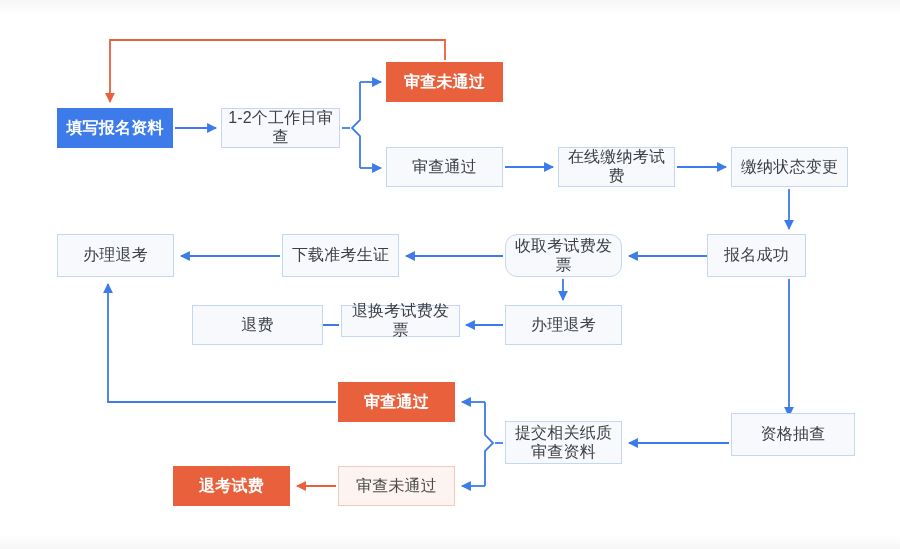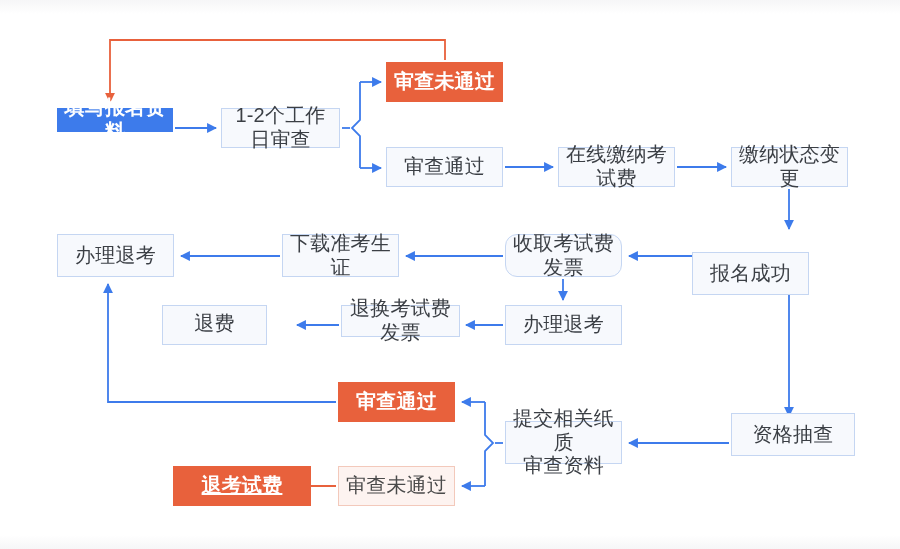--- a/index.html
+++ b/index.html
@@ -38,21 +38,21 @@
     height: 549px;
   }
   .node {
     position: absolute;
     box-sizing: border-box;
     display: flex;
     align-items: center;
     justify-content: center;
     text-align: center;
     line-height: 1.18;
-    font-size: 20px;
+    font-size: 16px;
     letter-spacing: 0.2px;
   }
   .node.plain {
     background: #f7f9fd;
     border: 1px solid #c5d6f2;
     color: #3b3f45;
   }
   .node.blue {
     background: #3d7beb;
     border: 1px solid #3d7beb;
@@ -135,70 +135,70 @@
 
     <g stroke="#e8613c" stroke-width="1.8" fill="none">
 
       <path d="M 445 60 L 445 40 L 110 40 L 110 102" marker-end="url(#arrow-orange)"></path>
 
       <path d="M 336 486 L 297 486" marker-end="url(#arrow-orange)"></path>
     </g>
   </svg>
 
   <div id="nodes">
-      <div class="node blue" style="left: 57px; top: 108px; width: 116px; height: 24px;">
+      <div class="node blue" style="left: 57px; top: 108px; width: 116px; height: 40px;">
         <span class="label">填写报名资料</span>
       </div>
       <div class="node plain" style="left: 221px; top: 108px; width: 119px; height: 40px;">
         <span class="label">1-2个工作日审查</span>
       </div>
       <div class="node orange" style="left: 386px; top: 62px; width: 117px; height: 40px;">
         <span class="label">审查未通过</span>
       </div>
       <div class="node plain" style="left: 386px; top: 147px; width: 117px; height: 40px;">
         <span class="label">审查通过</span>
       </div>
       <div class="node plain" style="left: 558px; top: 147px; width: 117px; height: 40px;">
         <span class="label">在线缴纳考试费</span>
       </div>
       <div class="node plain" style="left: 731px; top: 147px; width: 117px; height: 40px; text-align: center;">
         <span class="label">缴纳状态变更</span>
       </div>
-      <div class="node plain" style="left: 692px; top: 234px; width: 117px; height: 43px; margin-top: 18px;">
+      <div class="node plain" style="left: 707px; top: 234px; width: 99px; height: 43px;">
         <span class="label">报名成功</span>
       </div>
       <div class="node plain" style="left: 505px; top: 234px; width: 117px; height: 43px; border-radius: 12px;">
         <span class="label">收取考试费发票</span>
       </div>
       <div class="node plain" style="left: 282px; top: 234px; width: 117px; height: 43px;">
         <span class="label">下载准考生证</span>
       </div>
       <div class="node plain" style="left: 57px; top: 234px; width: 117px; height: 43px;">
         <span class="label">办理退考</span>
       </div>
       <div class="node plain" style="left: 505px; top: 305px; width: 117px; height: 40px;">
         <span class="label">办理退考</span>
       </div>
       <div class="node plain" style="left: 341px; top: 305px; width: 119px; height: 32px;">
         <span class="label">退换考试费发票</span>
       </div>
-      <div class="node plain" style="left: 162px; top: 305px; width: 105px; height: 40px; font-family: Liberation Mono, monospace;">
+      <div class="node plain" style="left: 192px; top: 305px; width: 131px; height: 40px;">
         <span class="label">退费</span>
       </div>
       <div class="node plain" style="left: 731px; top: 413px; width: 124px; height: 43px; align-items: center;">
         <span class="label">资格抽查</span>
       </div>
       <div class="node plain" style="left: 505px; top: 421px; width: 117px; height: 43px;">
         <span class="label">提交相关纸质
 审查资料</span>
       </div>
       <div class="node orange" style="left: 338px; top: 382px; width: 117px; height: 40px;">
         <span class="label">审查通过</span>
       </div>
       <div class="node orange-light" style="left: 338px; top: 466px; width: 117px; height: 40px;">
         <span class="label">审查未通过</span>
       </div>
-      <div class="node orange" style="left: 173px; top: 466px; width: 138px; height: 40px; text-decoration: underline;">
+      <div class="node orange" style="left: 173px; top: 466px; width: 117px; height: 40px;">
         <span class="label">退考试费</span>
       </div>
     </div>
 
 </div>
 
 </body></html>

